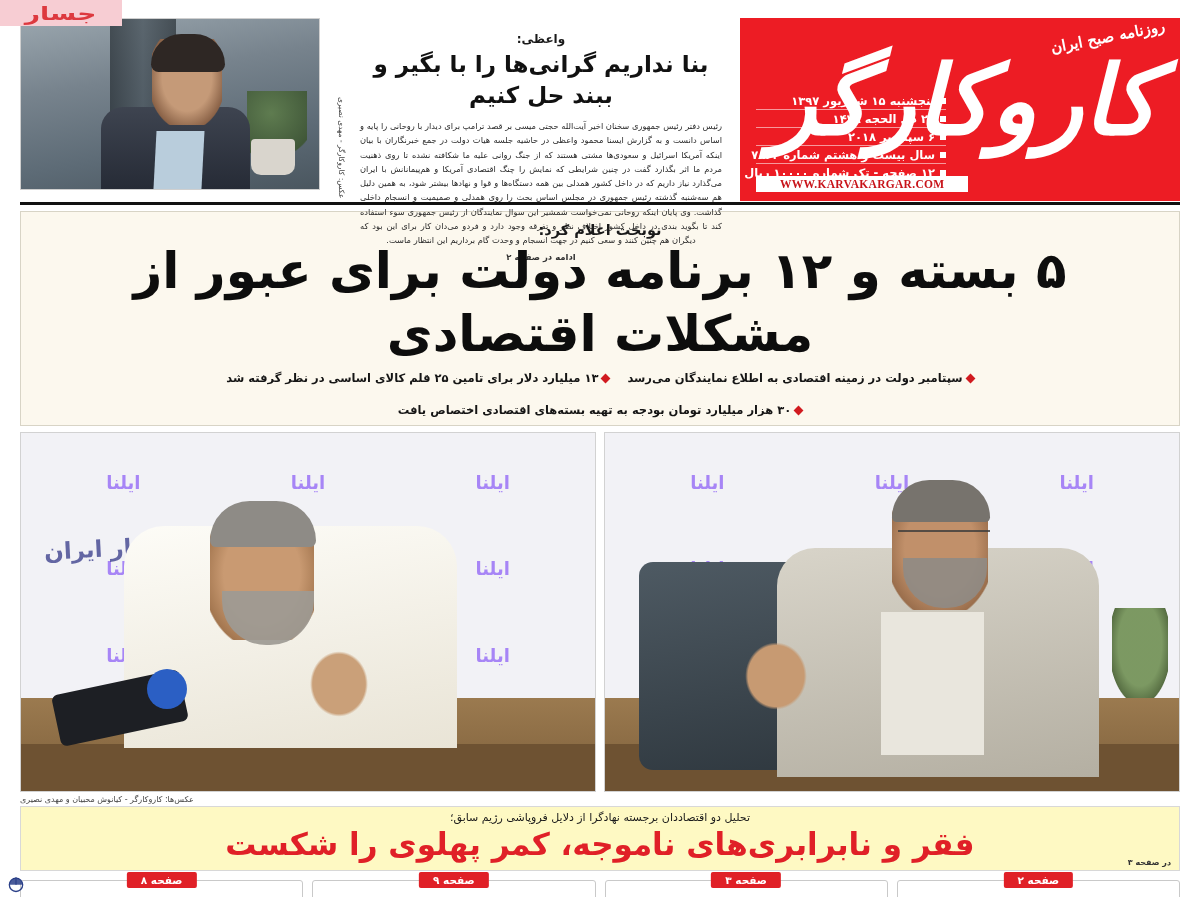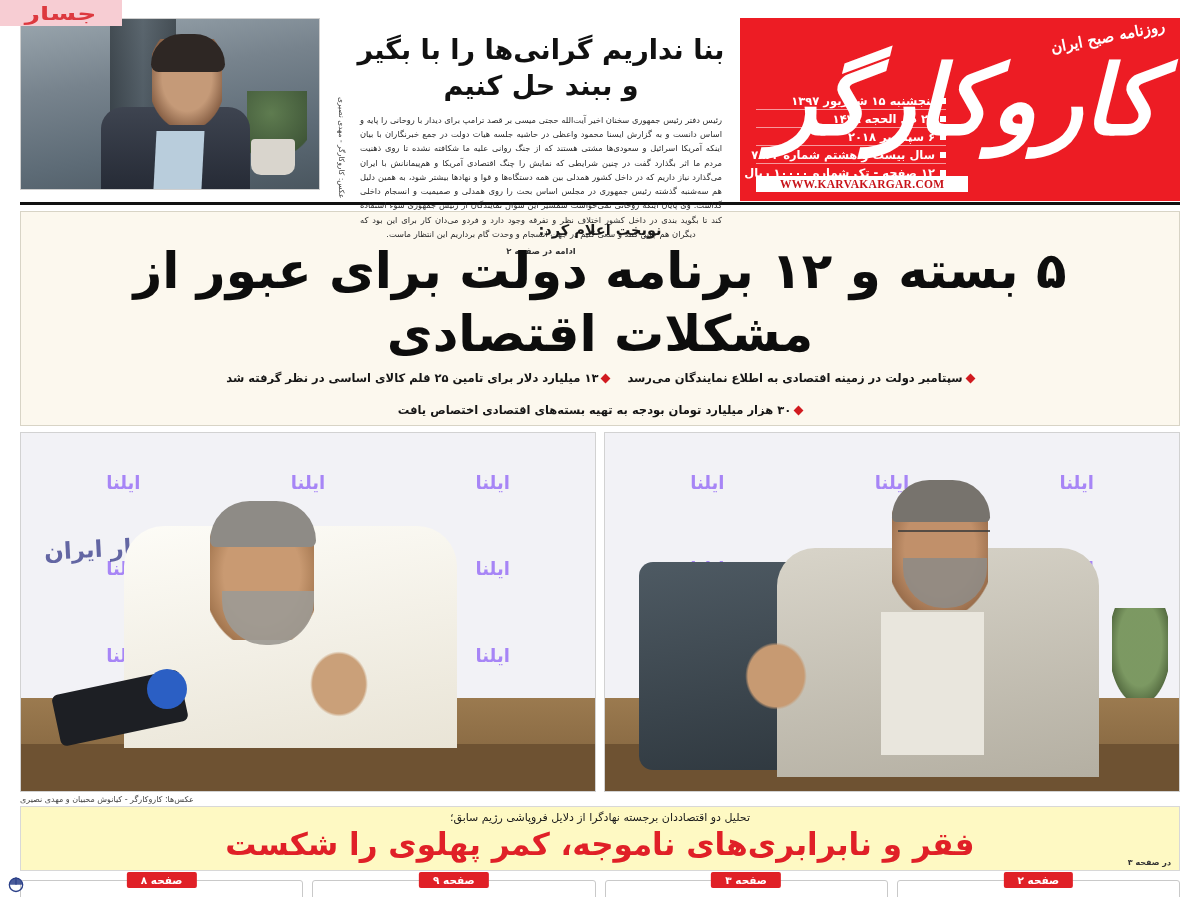--- a/index.html
+++ b/index.html
@@ -135,21 +135,21 @@
     padding-top: 14px;
     text-align: center;
   }
   .lead-kicker {
     font-size: 12px;
     color: #1a1a1a;
     font-weight: bold;
     margin-bottom: 3px;
   }
   .lead-headline {
-    font-size: 27px;
+    font-size: 23px;
     font-weight: bold;
     color: #111;
     line-height: 1.35;
     margin-bottom: 8px;
     font-family: "DejaVu Sans", sans-serif;
   }
   .lead-body {
     font-size: 8.3px;
     line-height: 1.72;
     color: #2b2b2b;
@@ -572,20 +572,21 @@
         <div class="mast-line">
           <span class="bullet"></span>
           <span>۱۲ صفحه - تک شماره ۱۰۰۰۰ ریال</span>
         </div>
       </div>
       <div class="mast-url">WWW.KARVAKARGAR.COM</div>
     </div>
 
     <div class="lead-article">
       <div class="lead-text">
+        <div class="lead-kicker">واعظی:</div>
         <div class="lead-headline">بنا نداریم گرانی‌ها را با بگیر و ببند حل کنیم</div>
         <div class="lead-body">رئیس دفتر رئیس جمهوری سخنان اخیر آیت‌الله حجتی میسی بر قصد ترامپ برای دیدار با روحانی را پایه و اساس دانست و به گزارش ایسنا محمود واعظی در حاشیه جلسه هیات دولت در جمع خبرنگاران با بیان اینکه آمریکا اسرائیل و سعودی‌ها مشتی هستند که از جنگ روانی علیه ما شکافته نشده تا روی ذهنیت مردم ما اثر بگذارد گفت در چنین شرایطی که نمایش را چنگ اقتصادی آمریکا و هم‌پیمانانش با ایران می‌گذارد نیاز داریم که در داخل کشور همدلی بین همه دستگاه‌ها و قوا و نهادها بیشتر شود، به همین دلیل هم سه‌شنبه گذشته رئیس جمهوری در مجلس اساس بحث را روی همدلی و صمیمیت و انسجام داخلی گذاشت. وی پایان اینکه روحانی نمی‌خواست شمشیر این سوال نمایندگان از رئیس جمهوری سوء استفاده کند تا بگوید بندی در داخل کشور اختلاف نظر و تفرقه وجود دارد و فردو می‌دان کار برای این بود که دیگران هم چنین کنند و سعی کنیم در جهت انسجام و وحدت گام برداریم این انتظار ماست.</div>
         <div class="lead-cont">ادامه در صفحه ۲</div>
       </div>
       <div class="lead-sidecaption">عکس: کاروکارگر - مهدی نصیری</div>
       <div class="lead-photo">
         <div class="pillar"></div>
         <div class="plant"></div>
         <div class="pot"></div>
         <div class="person-body"></div>

